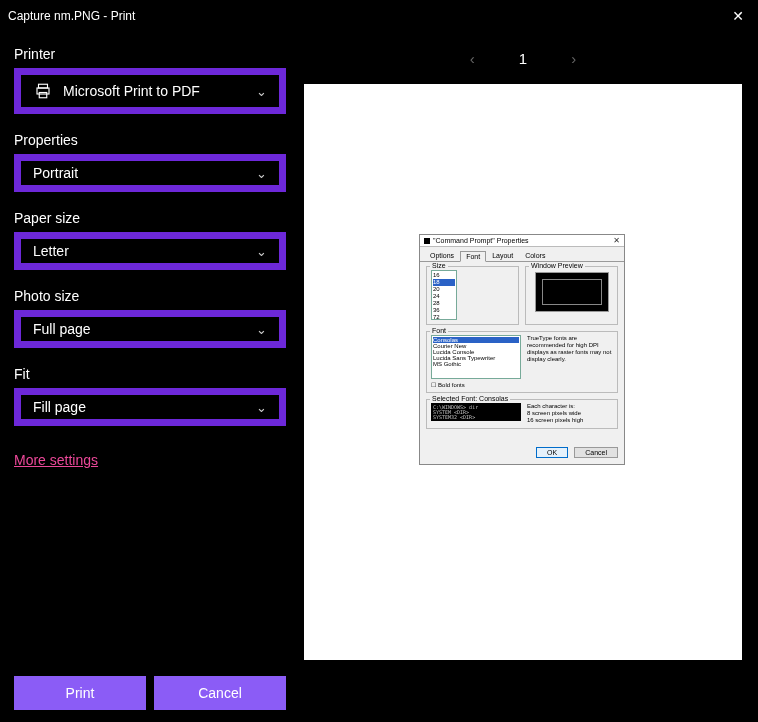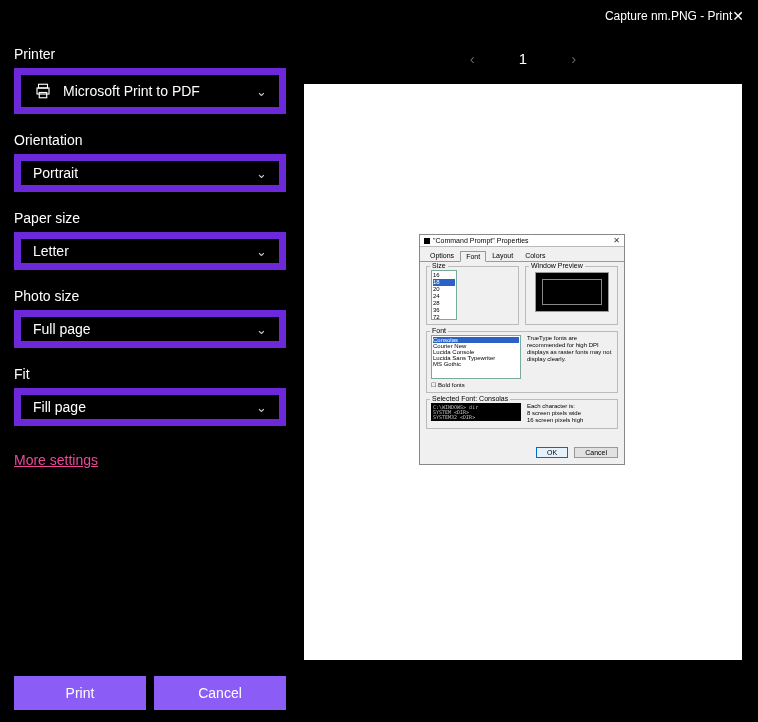--- a/index.html
+++ b/index.html
@@ -9,21 +9,21 @@
     color: #fff;
     width: 758px;
     height: 722px;
     overflow: hidden;
     position: relative;
   }
   .titlebar {
     height: 32px;
     display: flex;
     align-items: center;
-    justify-content: flex-end;
+    justify-content: space-between;
     padding: 0 14px 0 8px;
     font-size: 12px;
     background: #000;
   }
   .titlebar .title { color: #fff; }
   .titlebar .close { font-size: 14px; cursor: pointer; }
   .main {
     display: flex;
     height: 688px;
   }
@@ -167,21 +167,21 @@
         <svg viewBox="0 0 24 24" width="18" height="18" fill="none" stroke="#fff" stroke-width="1.5">
           <rect x="6" y="3" width="12" height="5"></rect>
           <rect x="4" y="8" width="16" height="8"></rect>
           <rect x="7" y="14" width="10" height="7"></rect>
         </svg>
       </span>
       <span>Microsoft Print to PDF</span>
       <span class="chevron">⌄</span>
     </div>
 
-    <div class="field-label">Orientation</div>
+    <div class="field-label">Properties</div>
     <div class="select-row">
       <span>Portrait</span>
       <span class="chevron">⌄</span>
     </div>
 
     <div class="field-label">Paper size</div>
     <div class="select-row">
       <span>Letter</span>
       <span class="chevron">⌄</span>
     </div>

